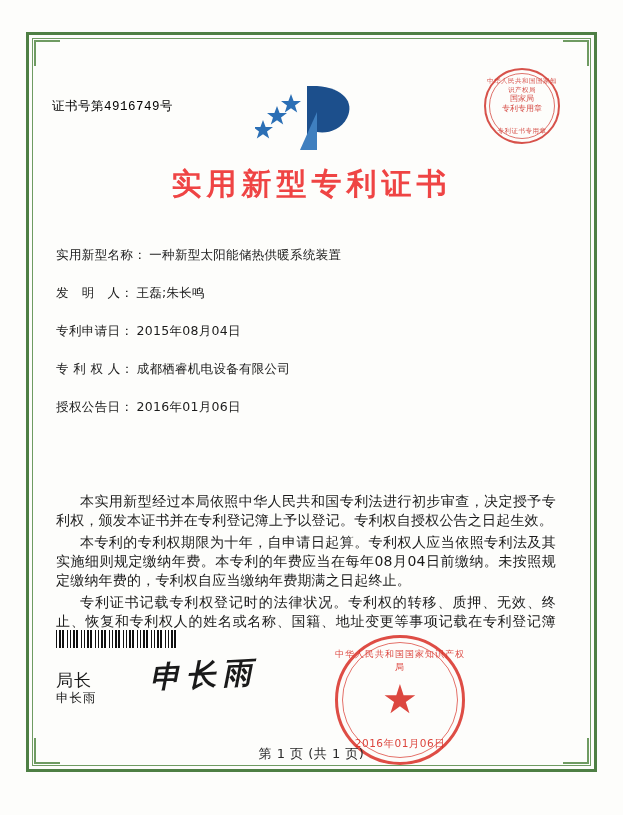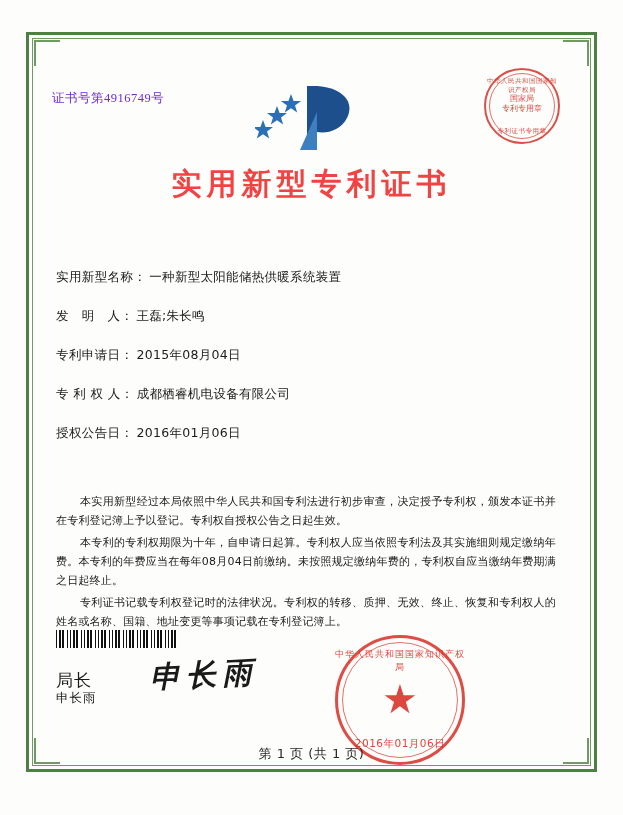--- a/index.html
+++ b/index.html
@@ -50,25 +50,25 @@
   }
   .corner.tl { left: 34px; top: 40px; border-right: none; border-bottom: none; }
   .corner.tr { left: 563px; top: 40px; border-left: none; border-bottom: none; }
   .corner.bl { left: 34px; top: 738px; border-right: none; border-top: none; }
   .corner.br { left: 563px; top: 738px; border-left: none; border-top: none; }
 
   
   .cert-number {
     position: absolute;
     left: 52px;
-    top: 90px;
-    font-family: Liberation Serif, serif;
+    top: 98px;
+    font-family: Liberation Mono, monospace;
     font-size: 12.5px;
     letter-spacing: 0.5px;
-    color: #6d28d9;
+    color: #000000;
   }
 
   
   .logo {
     position: absolute;
     left: 255px;
     top: 78px;
     width: 110px;
     height: 80px;
   }
@@ -149,38 +149,37 @@
     top: 246px;
     width: 500px;
   }
   .field {
     display: flex;
     align-items: baseline;
     margin-bottom: 21px;
     font-size: 12.5px;
     color: #1b1b1b;
     line-height: 17px;
-    margin-top: 22px;
   }
   .field .label {
     white-space: nowrap;
     letter-spacing: 0.4px;
   }
   .field .value {
     margin-left: 3px;
     letter-spacing: 0.3px;
   }
 
   
   .body-text {
     position: absolute;
     left: 56px;
     top: 492px;
     width: 500px;
-    font-size: 11px;
+    font-size: 14px;
     line-height: 19px;
     color: #1b1b1b;
     text-align: justify;
   }
   .body-text p {
     margin: 0 0 3px 0;
     text-indent: 24px;
     letter-spacing: 0.2px;
   }
 

